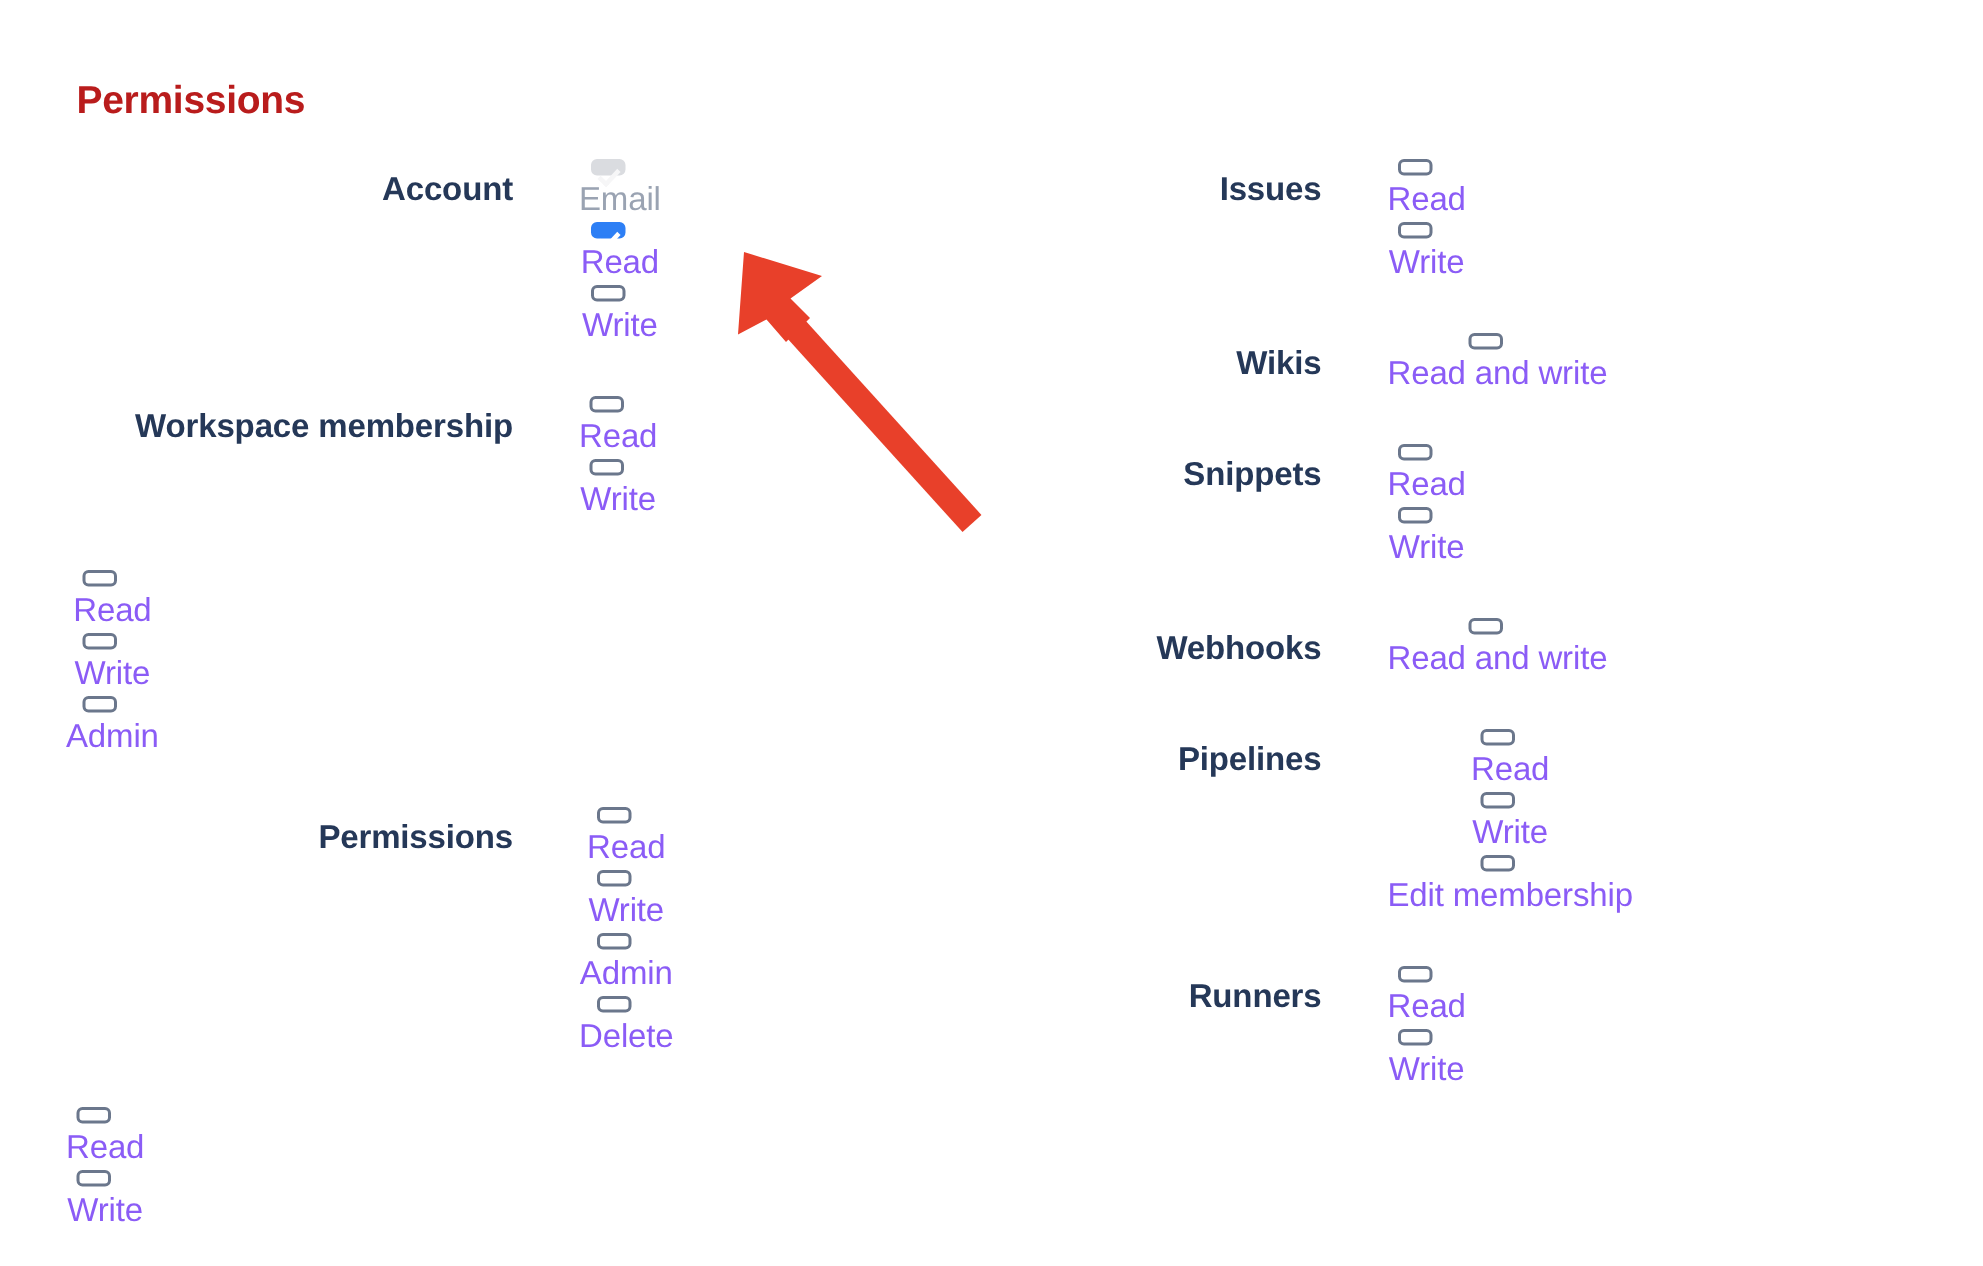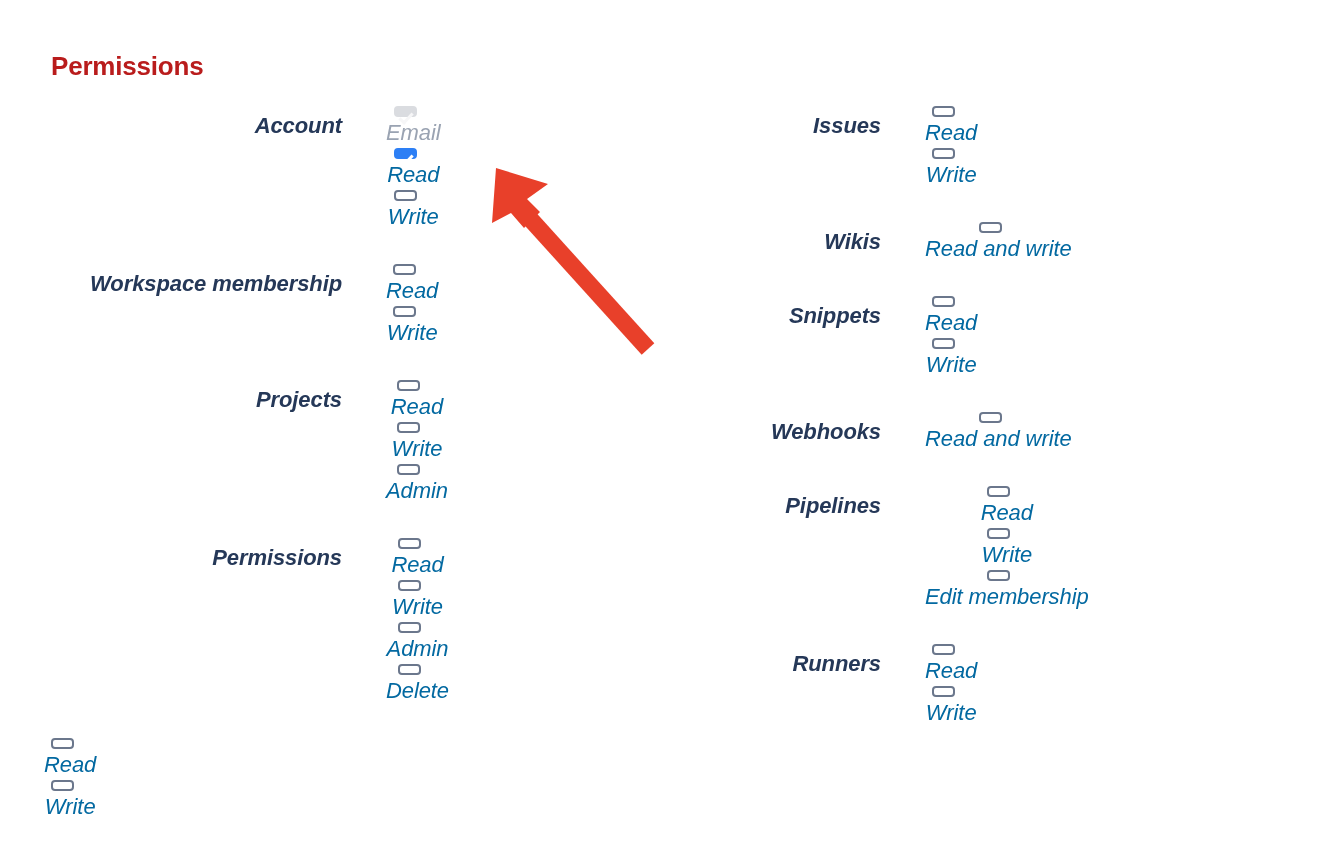--- a/index.html
+++ b/index.html
@@ -27,21 +27,20 @@
     letter-spacing: -0.2px;
     line-height: 34px;
   }
 
   .columns {
     position: absolute;
     left: 0;
     top: 0;
     width: 1158px;
     height: 844px;
-    font-style: italic;
   }
 
   .perm-column {
     position: absolute;
     top: 106px;
   }
   .perm-column.left  { left: 0px;   width: 700px; }
   .perm-column.right { left: 590px; width: 700px; }
 
   .perm-group {
@@ -109,21 +108,21 @@
     border: solid #ffffff;
     border-width: 0 3px 3px 0;
     transform: rotate(43deg);
   }
   .cbx.disabled-checked::after {
     border-color: #f6f6f7;
   }
 
   .option-label {
     font-size: 22px;
-    color: #0369a1;
+    color: #8b5cf6;
     line-height: 31px;
     margin-left: 16px;
     white-space: nowrap;
     letter-spacing: -0.1px;
   }
   .option-label.muted { color: #9aa3b2; }
 
   #annotation-arrow {
     position: absolute;
     left: 480px;
@@ -164,21 +163,20 @@
             <span class="cbx"></span>
             <span class="option-label">Read</span>
           </div>
           <div class="option-row">
             <span class="cbx"></span>
             <span class="option-label">Write</span>
           </div>
         </div>
       </div>
       <div class="perm-group">
-        <div class="group-label">Projects</div>
         <div class="options">
           <div class="option-row">
             <span class="cbx"></span>
             <span class="option-label">Read</span>
           </div>
           <div class="option-row">
             <span class="cbx"></span>
             <span class="option-label">Write</span>
           </div>
           <div class="option-row">

